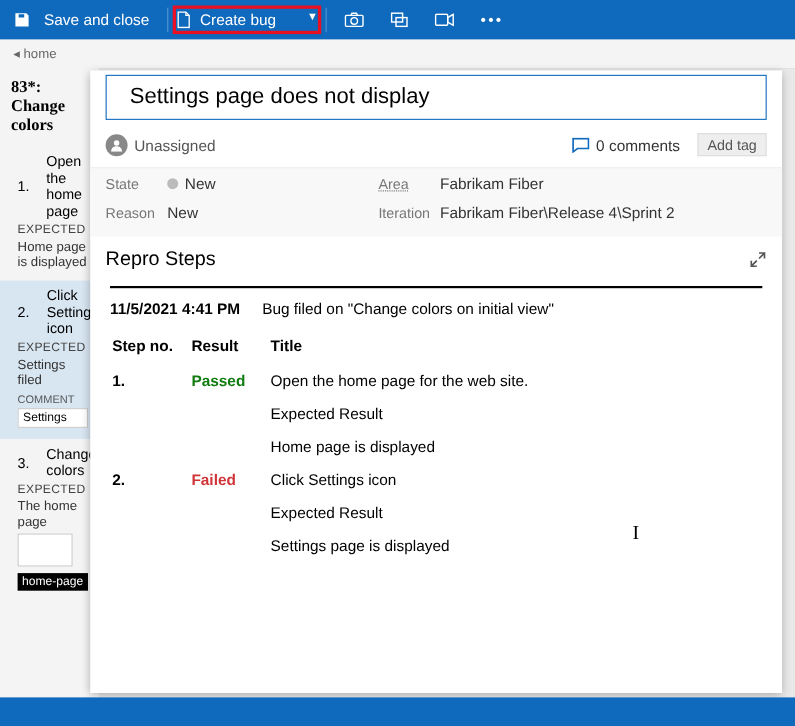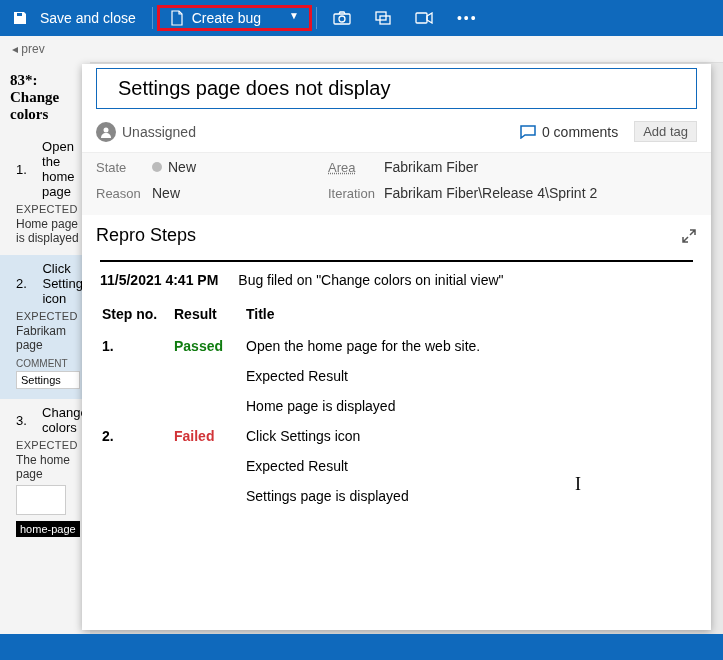--- a/index.html
+++ b/index.html
@@ -2,21 +2,21 @@
 <html><head>
   <meta charset="utf-8">
   <style>
     * { box-sizing: border-box; margin: 0; padding: 0; font-family: "Segoe UI", sans-serif; }
     body { width: 723px; height: 660px; background: #e8e8e8; overflow: hidden; position: relative; }
     
     .toolbar { background: #0F69BC; height: 36px; display: flex; align-items: center; color: white; font-size: 14px; }
     .tb-btn { display: flex; align-items: center; padding: 0 12px; height: 36px; cursor: pointer; gap: 12px; }
     .tb-sep { width: 1px; height: 22px; background: rgba(255,255,255,0.3); margin: 0 4px; }
     .create-bug-wrap { border: 3px solid #e81123; padding: 0; }
-    .create-bug { display: flex; align-items: flex-start; gap: 8px; padding: 2px 10px; }
+    .create-bug { display: flex; align-items: flex-start; gap: 8px; padding: 2px 0; }
     .create-bug .chev { margin-left: 20px; font-size: 10px; }
     
     .breadcrumb { background: #f4f4f4; padding: 6px 12px; font-size: 12px; color: #666; border-bottom: 1px solid #ddd; }
     
     .left-pane { position: absolute; top: 60px; left: 0; width: 90px; bottom: 26px; background: #f4f4f4; padding: 8px 0; font-size: 13px; overflow: hidden; }
     .left-title { font-weight: 600; padding: 4px 10px 10px 10px; font-size: 15px; font-family: Liberation Serif, serif; }
     .step-item { padding: 6px 10px 10px 16px; }
     .step-item.active { background: #d8e6f2; }
     .step-num { display: flex; align-items: center; gap: 4px; }
     .step-sub { font-size: 11px; color: #444; margin-top: 4px; text-transform: uppercase; letter-spacing: 0.3px; }
@@ -108,36 +108,36 @@
         <rect x="1" y="1" width="11" height="10" rx="1"></rect>
         <path d="M12 4l5-3v10l-5-3z"></path>
       </svg>
   </div>
   <div class="tb-btn">
     <span style="letter-spacing:2px;">•••</span>
   </div>
 </div>
 
 <div class="breadcrumb">
-  <span>◂ <span>prev</span></span>
+  <span>◂ <span>home</span></span>
 </div>
 
 <div class="left-pane">
   <div class="left-title">83*: Change colors</div>
   <div class="step-item">
     <div class="step-num"><span>1.</span>&nbsp;&nbsp;<span>Open the home page</span></div>
     <div class="step-sub">EXPECTED</div>
     <div class="step-txt">Home page is displayed</div>
   </div>
   <div class="step-item active">
     <div class="step-num"><span>2.</span><svg width="12" height="12" viewBox="0 0 12 12" fill="#005a9e">
           <path d="M1 11l1-3 7-7 2 2-7 7-3 1z"></path>
         </svg>&nbsp;<span>Click Settings icon</span></div>
     <div class="step-sub">EXPECTED</div>
-    <div class="step-txt">Fabrikam page</div>
+    <div class="step-txt">Settings filed</div>
     <div class="comm-hdr">COMMENT</div>
     <div class="comm-box">Settings</div>
   </div>
   <div class="step-item">
     <div class="step-num"><span>3.</span>&nbsp;&nbsp;<span>Change colors</span></div>
     <div class="step-sub">EXPECTED</div>
     <div class="step-txt">The home page</div>
     <div class="thumb"></div>
     <div class="black-box">home-page</div>
   </div>
@@ -171,21 +171,21 @@
         <div class="fld-val">
             <div class="state-dot"></div>
             <span>New</span>
           </div>
       </div>
       <div class="fld-pair">
         <div class="fld-lbl">Reason</div>
         <div class="fld-val">New</div>
       </div>
     </div>
-    <div class="col2" style="margin-left:48px;">
+    <div class="col2" style="margin-left:64px;">
       <div class="fld-pair">
         <div class="fld-lbl u">Area</div>
         <div class="fld-val" style="width:auto;">Fabrikam Fiber</div>
       </div>
       <div class="fld-pair">
         <div class="fld-lbl">Iteration</div>
         <div class="fld-val" style="width:auto;">Fabrikam Fiber\Release 4\Sprint 2</div>
       </div>
     </div>
   </div>

